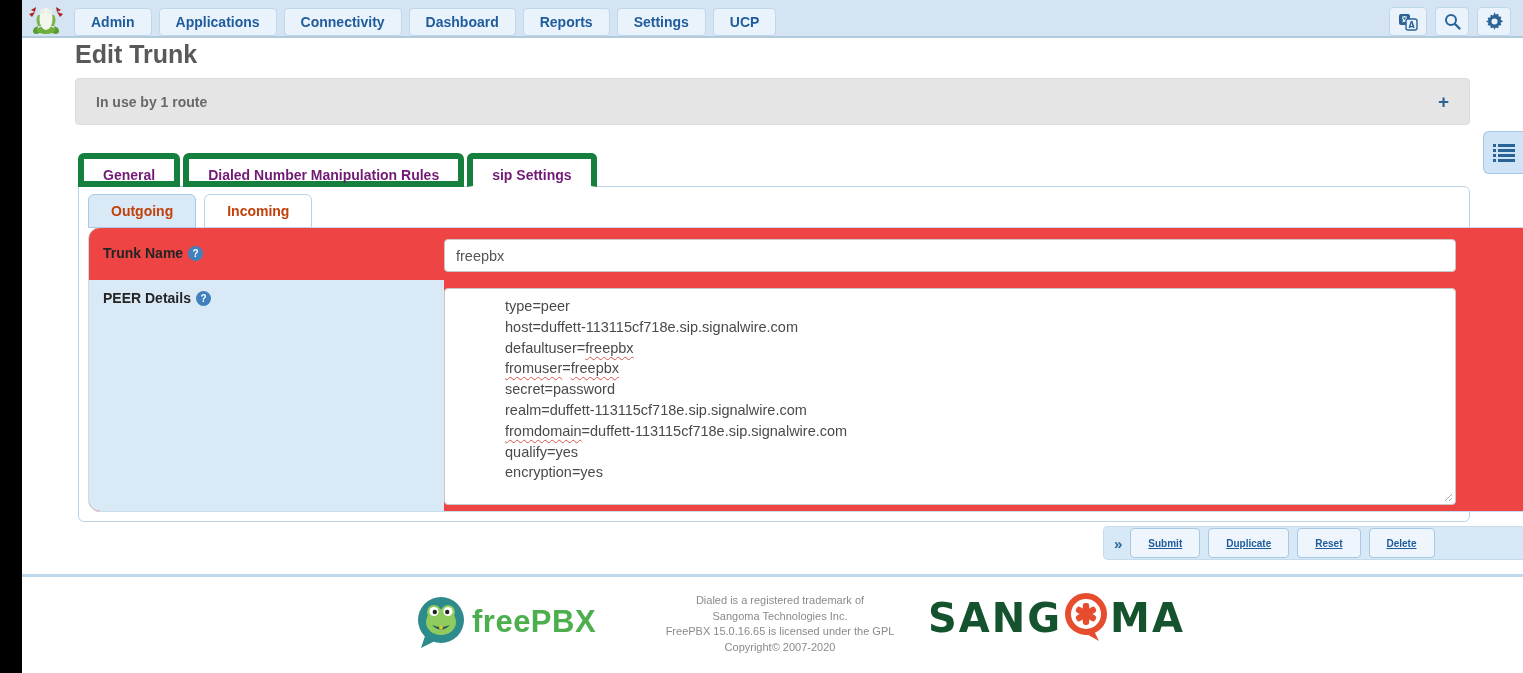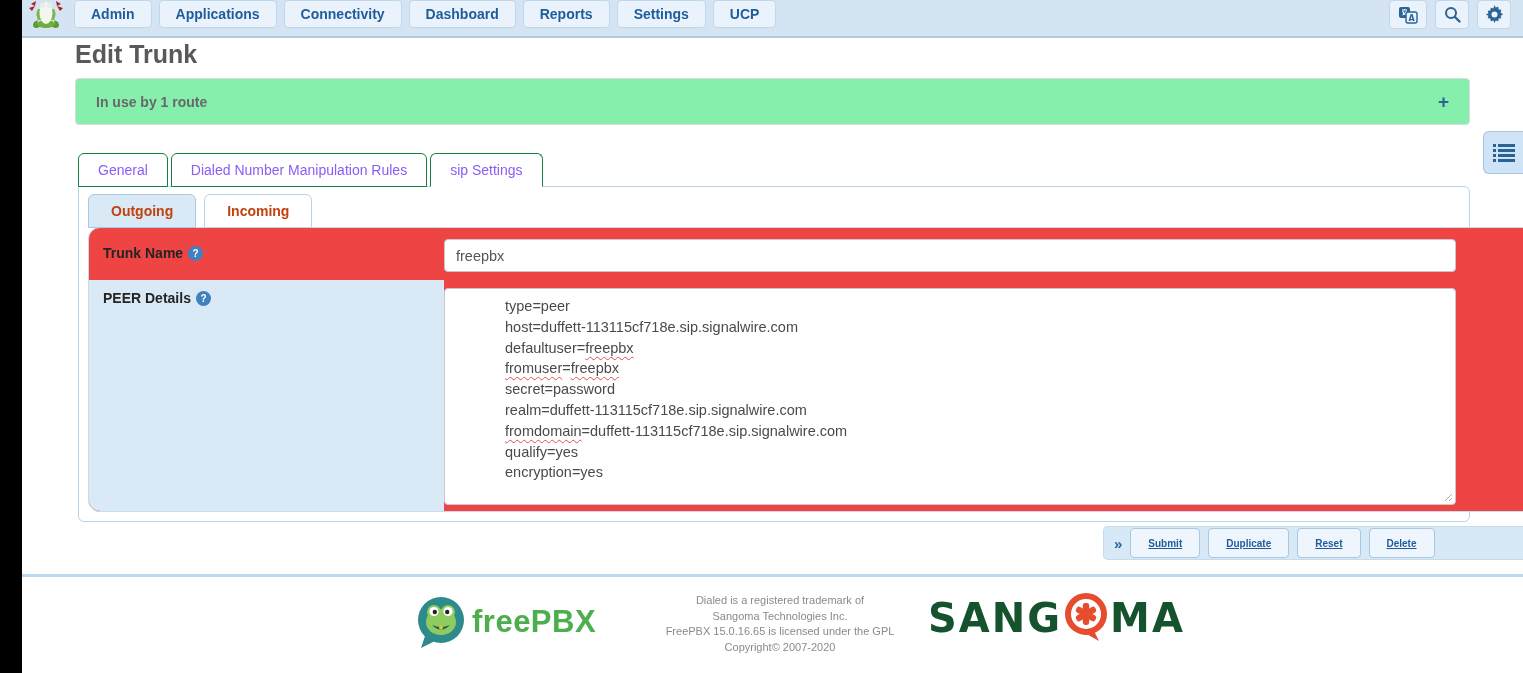--- a/index.html
+++ b/index.html
@@ -4,45 +4,45 @@
 <style>
   * { margin:0; padding:0; box-sizing:border-box; }
   html,body { background:#000; }
   body { font-family:"Liberation Sans", sans-serif; }
   .stage { position:relative; width:1523px; height:673px; background:#000; overflow:hidden; }
   .app { position:absolute; left:22px; top:0; width:1501px; height:673px; background:#fff; }
 
   
   .navbar { position:absolute; left:0; top:0; width:100%; height:38px;
             background:#d4e4f3; border-bottom:2px solid #b3cadd;
-            display:flex; align-items:flex-start; padding:0 12px 0 6px; }
+            display:flex; align-items:flex-end; padding:0 12px 0 6px; }
   .nav-logo { width:36px; height:30px; margin-right:10px; flex:0 0 auto; }
   .nav-menu { display:flex; gap:7px; align-items:center; }
   .nav-btn { background:#eaf2fb; border:1px solid #bdd7eb; border-radius:4px;
              color:#1e5c9c; font-weight:bold; font-size:14px; padding:5px 16px;
              cursor:pointer; white-space:nowrap; }
   .nav-right { margin-left:auto; display:flex; gap:8px; align-items:center; }
   .icon-btn { background:#eaf2fb; border:1px solid #bdd7eb; border-radius:4px;
               width:34px; height:29px; display:flex; align-items:center; justify-content:center;
               cursor:pointer; }
   .icon-btn.wide { width:38px; }
 
   
   .page-title { position:absolute; left:53px; top:40px; font-size:25px; font-weight:bold; color:#595959; }
   .usage-panel { position:absolute; left:53px; top:78px; width:1395px; height:47px;
-                 background:#86efac; border:1px solid #dcdcdc; border-radius:4px;
+                 background:#e5e5e5; border:1px solid #dcdcdc; border-radius:4px;
                  display:flex; align-items:center; justify-content:space-between; padding:0 20px; }
   .usage-text { color:#686868; font-weight:bold; font-size:14px; }
   .usage-plus { color:#2a6496; font-weight:bold; font-size:19px; cursor:pointer; line-height:1; }
 
   
   .main-tabs { position:absolute; left:56px; top:153px; display:flex; z-index:3; }
   .tab { height:34px; line-height:32px; padding:0 19px; background:#fff;
-         border:1px solid #15803d; border-radius:6px 6px 0 0; margin-right:3px;
-         color:#8b5cf6; font-weight:normal; font-size:14px; cursor:pointer; }
+         border:6px solid #15803d; border-radius:6px 6px 0 0; margin-right:3px;
+         color:#701a75; font-weight:bold; font-size:14px; cursor:pointer; }
   .tab.active { border-bottom:1px solid #fff; }
 
   
   .outer-panel { position:absolute; left:56px; top:186px; width:1392px; height:336px;
                  border:1px solid #b9d3e6; border-radius:0 6px 6px 6px; background:#fff; z-index:1; }
 
   .sub-tabs { position:absolute; left:66px; top:194px; display:flex; z-index:3; }
   .subtab { height:34px; line-height:32px; padding:0 22px; background:#fff;
             border:1px solid #b9d3e6; border-radius:6px 6px 0 0; margin-right:8px;
             color:#c2410c; font-weight:bold; font-size:14px; cursor:pointer; }

